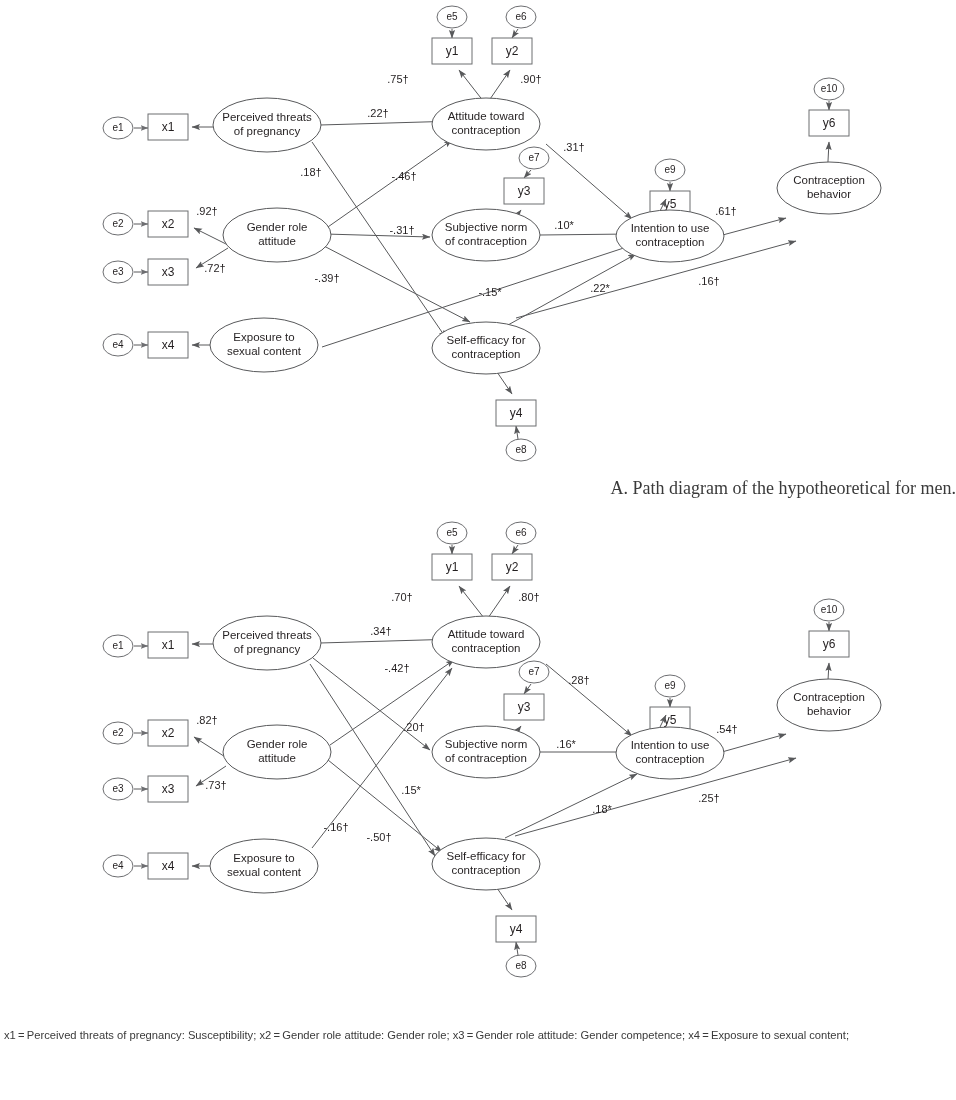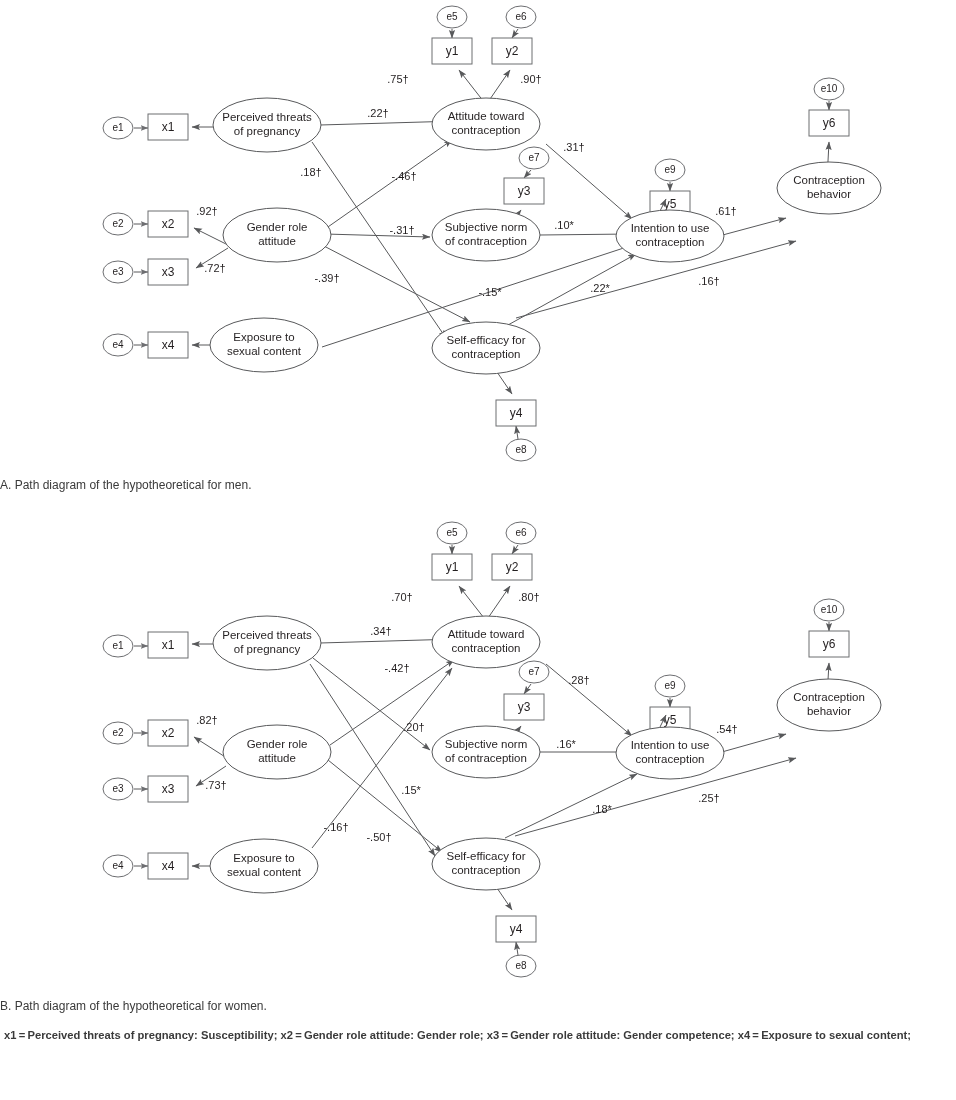--- a/index.html
+++ b/index.html
@@ -33,38 +33,37 @@
     font-family:"Liberation Sans","DejaVu Sans",sans-serif;
     fill:#231f20;font-size:10px;text-anchor:middle;dominant-baseline:middle;
   }
   .obslbl{
     font-family:"Liberation Sans","DejaVu Sans",sans-serif;
     fill:#231f20;font-size:12px;text-anchor:middle;dominant-baseline:middle;
   }
   .caption{
     position:absolute;
     width:100%;
-    text-align:left;
-    font-size:12px;
+    text-align:right;
+    font-size:18px;
     color:#3a3a3a;
-    font-family:Liberation Sans, sans-serif;
+    font-family:Liberation Serif, serif;
   }
   #caption-a{top:478px;}
   #caption-b{top:999px;}
   .footnotes{
     position:absolute;
     left:4px;
     top:1028px;
     width:948px;
     font-size:11.2px;
     line-height:15.6px;
     color:#3a3a3a;
     font-family:"Liberation Sans","DejaVu Sans",sans-serif;
     white-space:nowrap;
-    font-weight:bold;
   }
   .footnotes div{white-space:nowrap;}
 </style>
 </head>
 <body>
 
 <div class="figure">
   <svg width="956" height="1100" viewBox="0 0 956 1100" xmlns="http://www.w3.org/2000/svg">
     <defs>
       <marker id="ah" markerWidth="9" markerHeight="9" refX="8" refY="3.1" orient="auto" markerUnits="strokeWidth">
@@ -324,18 +323,17 @@
       <text class="coef" x="336" y="831">-.16†</text>
       <text class="coef" x="579" y="684">.28†</text>
       <text class="coef" x="566" y="748">.16*</text>
       <text class="coef" x="602" y="813">.18*</text>
       <text class="coef" x="709" y="802">.25†</text>
       <text class="coef" x="727" y="733">.54†</text>
     </g>
   </svg>
 
   <div class="caption" id="caption-a">A. Path diagram of the hypotheoretical for men.</div>
-  <div class="caption" id="caption-b">B. Path diagram of the hypotheoretical for women.</div>
 
   <div class="footnotes">
     <div>x1 = Perceived threats of pregnancy: Susceptibility; x2 = Gender role attitude: Gender role; x3 = Gender role attitude: Gender competence; x4 = Exposure to sexual content;</div>
   </div>
 </div>
 
 </body></html>

